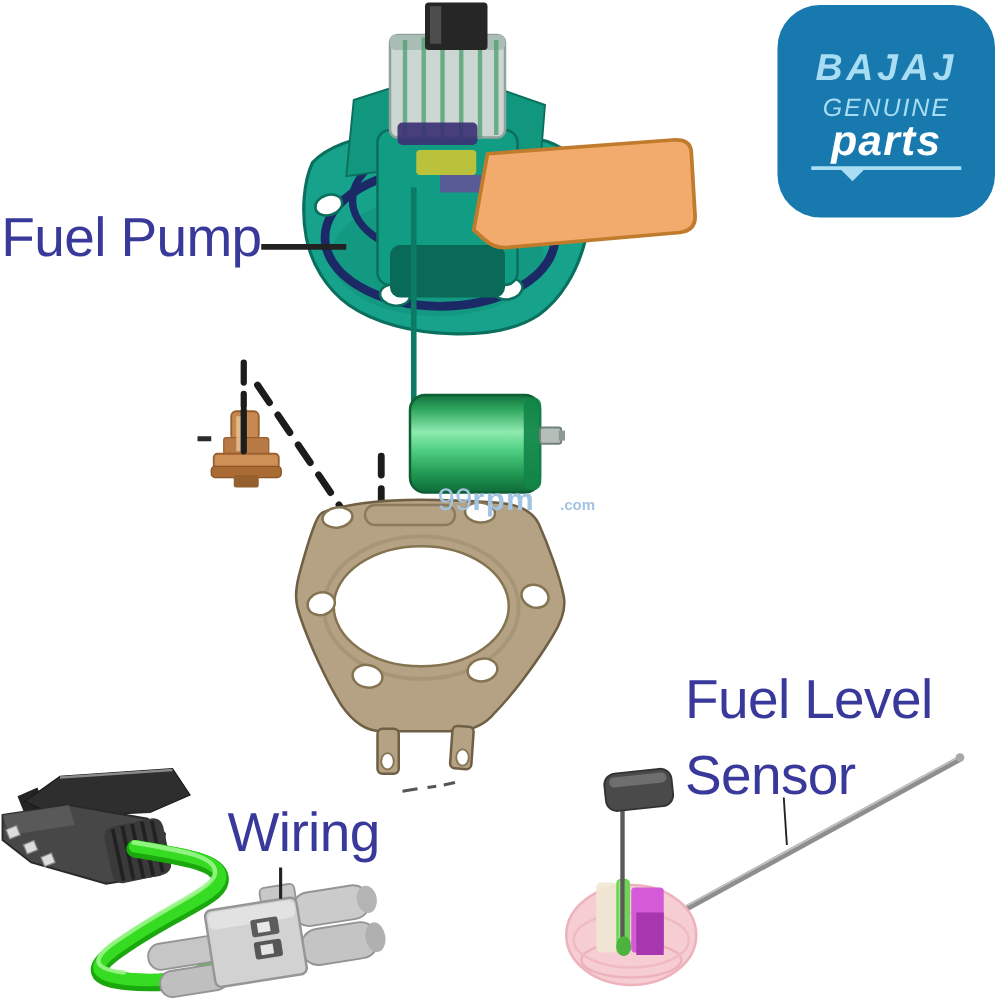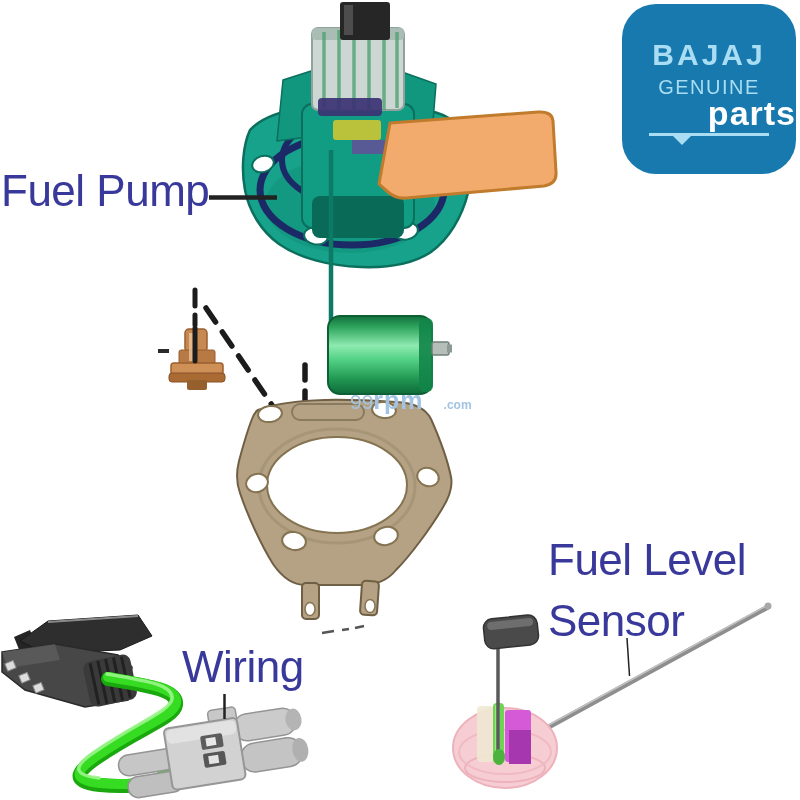--- a/index.html
+++ b/index.html
@@ -7,45 +7,45 @@
     position:relative; width:800px; height:800px; background:#ffffff;
     overflow:hidden; font-family:"Liberation Sans", sans-serif;
   }
   .illustration { position:absolute; left:0; top:0; }
   .label {
     position:absolute; font-size:44px; color:#39399b;
     letter-spacing:-0.5px; white-space:nowrap;
   }
   .badge {
     position:absolute; left:622px; top:4px; width:174px; height:170px;
-    background:#1779ad; border-radius:34px; text-align:center;
+    background:#1779ad; border-radius:34px; text-align:center;font-style:italic;
   }
   .badge-brand {
     margin-top:34px; font-size:30px; font-weight:bold;
     letter-spacing:3px; color:#a8ddf3;
   }
   .badge-genuine {
     margin-top:4px; font-size:20px; letter-spacing:1.5px; color:#a8ddf3;
   }
   .badge-parts {
     margin-top:-5px; font-size:34px; font-weight:bold;
-    letter-spacing:1px; color:#ffffff;text-align:right;
+    letter-spacing:1px; color:#ffffff;
   }
   .badge-underline {
     margin:0 auto; width:120px; height:3px; background:#a8ddf3; position:relative;
   }
   .badge-arrow {
     position:absolute; left:24px; top:3px; width:0; height:0;
     border-left:9px solid transparent; border-right:9px solid transparent;
     border-top:9px solid #a8ddf3;
   }
   .watermark {
     position:absolute; left:350px; top:386px; color:#a2c4e2; white-space:nowrap;
   }
-  .wm-num  { font-size:21px; }
+  .wm-num  { font-size:25px; }
   .wm-brand{ font-size:25px; font-weight:bold; letter-spacing:1px;margin-top:36px; }
   .wm-tld  { font-size:12px; font-weight:bold;margin-left:20px; }
 </style>
 </head>
 <body>
 
 <div class="canvas">
 
   <svg class="illustration" width="800" height="800" viewBox="0 0 800 800">
     <defs>

